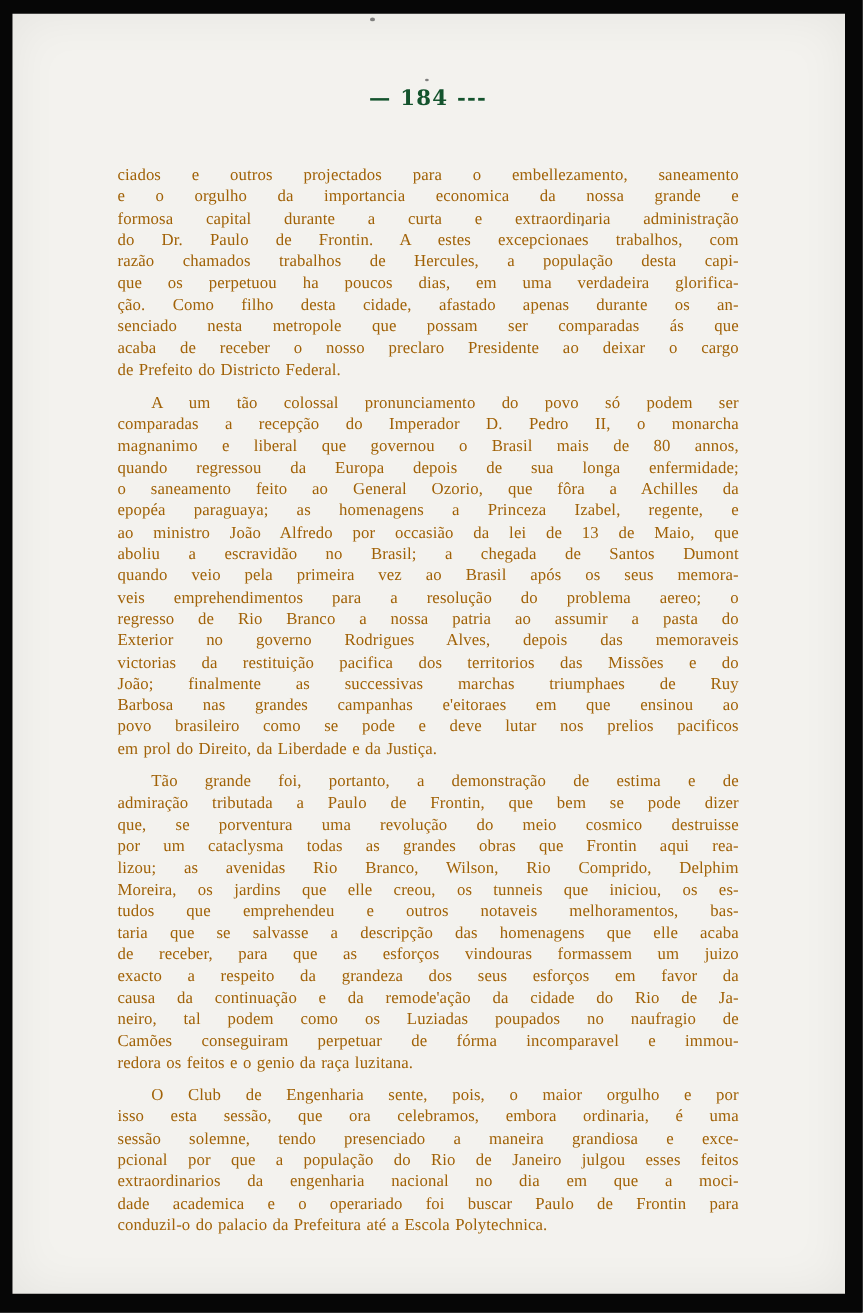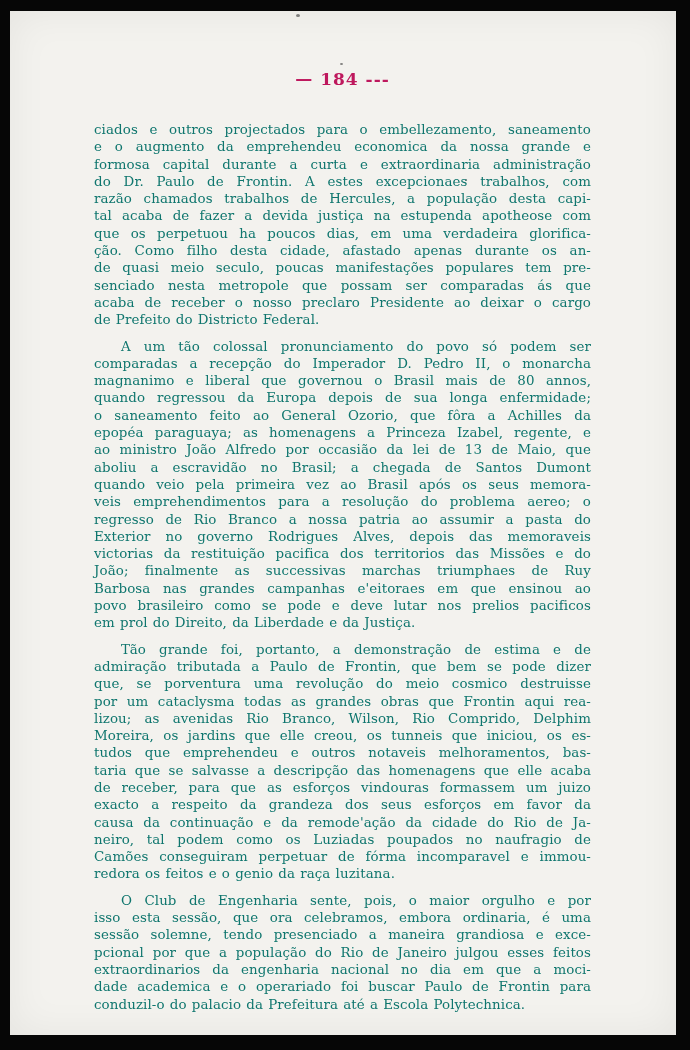--- a/index.html
+++ b/index.html
@@ -28,32 +28,33 @@
   }
   .page-number {
     position: absolute;
     top: 58px;
     left: 84px;
     width: 497px;
     text-align: center;
     font-size: 17px;
     font-weight: 700;
     letter-spacing: 1px;
-    color: #be185d;
+    color: #14532d;
   }
   .body-text {
     position: absolute;
-    top: 110px;
+    top: 120px;
     left: 84px;
     width: 497px;
     font-size: 13.4px;
     line-height: 17.3px;
-    color: #0f766e;
+    color: #a16207;
     word-spacing: 0.06em;
     letter-spacing: 0.1px;
+    font-family: Liberation Serif, serif;
   }
   .para { margin: 0 0 9px 0; }
   .para:last-child { margin-bottom: 16px; }
   .para.indent .line:first-child { text-indent: 27px; }
   .line {
     text-align: justify;
     text-align-last: justify;
   }
   .line.last-line { text-align-last: left; }
   .speckle {
@@ -71,28 +72,26 @@
 
 <div class="frame">
   <div class="page">
     <div class="speckle s1"></div>
     <div class="speckle s2"></div>
     <div class="speckle s3"></div>
     <div class="page-number">— 184 ---</div>
     <div class="body-text" id="body-text">
         <div class="para">
           <div class="line">ciados e outros projectados para o embellezamento, saneamento</div>
-          <div class="line">e o augmento da emprehendeu economica da nossa grande e</div>
+          <div class="line">e o orgulho da importancia economica da nossa grande e</div>
           <div class="line">formosa capital durante a curta e extraordinaria administração</div>
           <div class="line">do Dr. Paulo de Frontin. A estes excepcionaes trabalhos, com</div>
           <div class="line">razão chamados trabalhos de Hercules, a população desta capi-</div>
-          <div class="line">tal acaba de fazer a devida justiça na estupenda apotheose com</div>
           <div class="line">que os perpetuou ha poucos dias, em uma verdadeira glorifica-</div>
           <div class="line">ção. Como filho desta cidade, afastado apenas durante os an-</div>
-          <div class="line">de quasi meio seculo, poucas manifestações populares tem pre-</div>
           <div class="line">senciado nesta metropole que possam ser comparadas ás que</div>
           <div class="line">acaba de receber o nosso preclaro Presidente ao deixar o cargo</div>
           <div class="line last-line">de Prefeito do Districto Federal.</div>
         </div>
         <div class="para indent">
           <div class="line">A um tão colossal pronunciamento do povo só podem ser</div>
           <div class="line">comparadas a recepção do Imperador D. Pedro II, o monarcha</div>
           <div class="line">magnanimo e liberal que governou o Brasil mais de 80 annos,</div>
           <div class="line">quando regressou da Europa depois de sua longa enfermidade;</div>
           <div class="line">o saneamento feito ao General Ozorio, que fôra a Achilles da</div>

